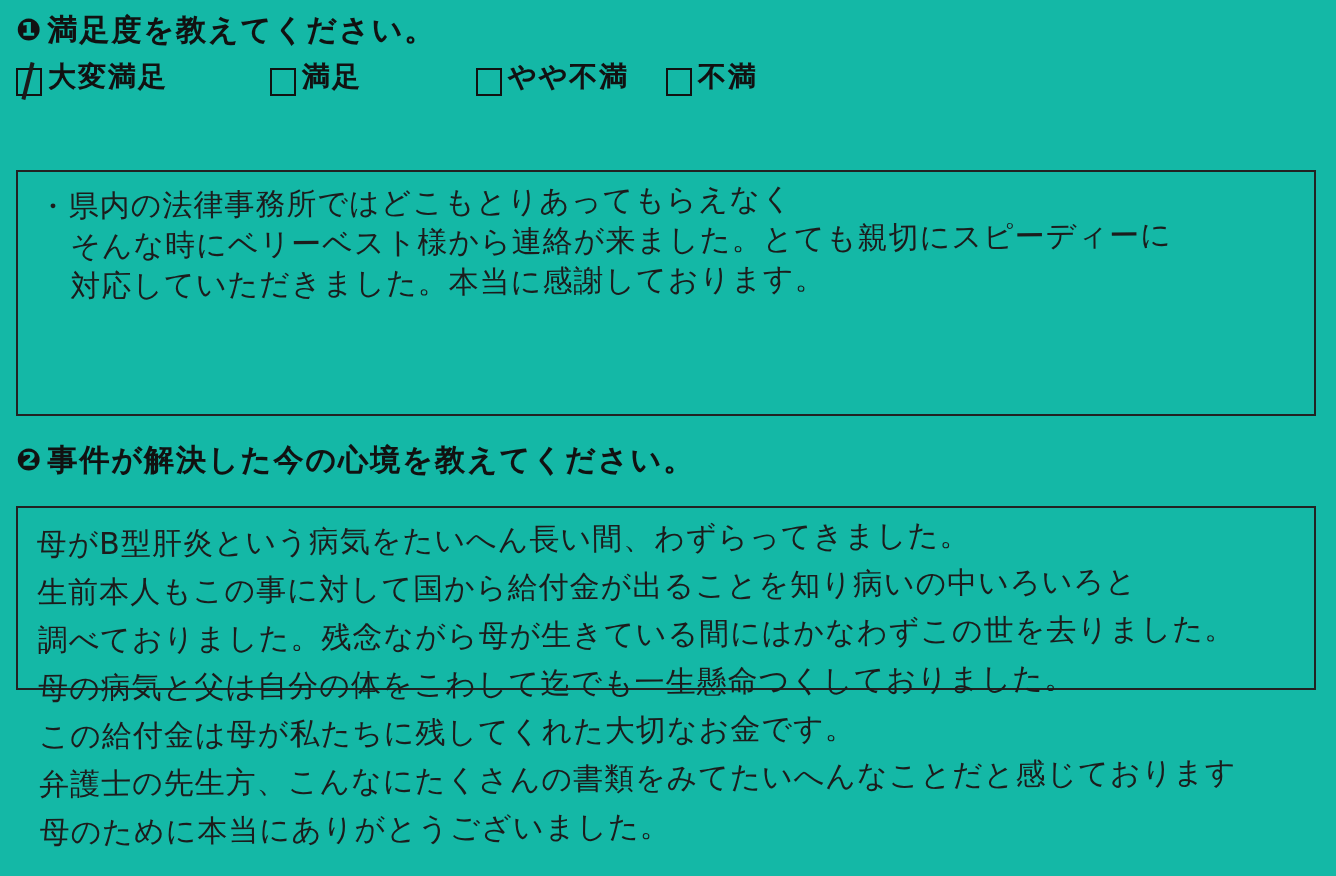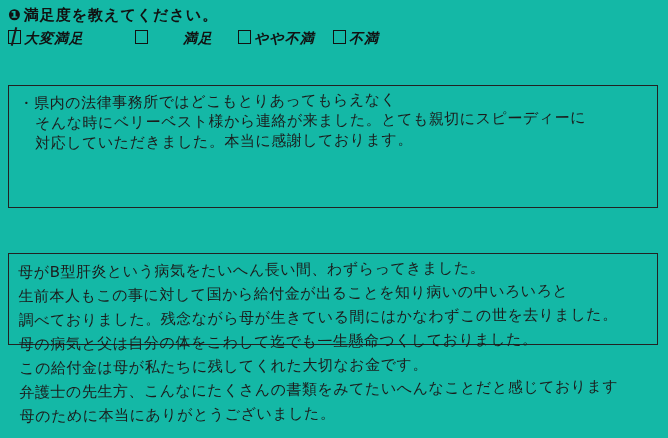--- a/index.html
+++ b/index.html
@@ -16,23 +16,23 @@
     position:absolute;left:8px;
     font-size:15px;font-weight:bold;color:#111;
     letter-spacing:1px;
     white-space:nowrap;
   }
   .q-num{font-size:15px;margin-right:2px;}
   .options-row{
     position:absolute;left:8px;top:30px;width:652px;
     display:flex;align-items:center;
   }
-  .option{display:flex;align-items:flex-start;font-style:italic;}
+  .option{display:flex;align-items:flex-end;}
   .option:nth-child(1){width:127px;}
-  .option:nth-child(2){width:103px;gap:32px;}
+  .option:nth-child(2){width:103px;}
   .option:nth-child(3){width:95px;}
   .option:nth-child(4){width:127px;}
   .checkbox{
     position:relative;
     width:11px;height:12px;
     border:1.6px solid #111;
     margin-right:3px;
     flex:0 0 auto;
   }
   .check-slash{
@@ -108,20 +108,23 @@
 
 
   <div class="answer-box box1">
     <div class="handwriting">
       <div class="hw-line">・県内の法律事務所ではどこもとりあってもらえなく</div>
       <div class="hw-line">そんな時にベリーベスト様から連絡が来ました。とても親切にスピーディーに</div>
       <div class="hw-line">対応していただきました。本当に感謝しております。</div>
     </div>
   </div>
 
+  <div class="q-heading" style="top:221px;">
+    <span class="q-num">❷</span><span>事件が解決した今の心境を教えてください。</span>
+  </div>
 
   <div class="answer-box box2">
     <div class="handwriting">
       <div class="hw-line">母がB型肝炎という病気をたいへん長い間、わずらってきました。</div>
       <div class="hw-line">生前本人もこの事に対して国から給付金が出ることを知り病いの中いろいろと</div>
       <div class="hw-line">調べておりました。残念ながら母が生きている間にはかなわずこの世を去りました。</div>
       <div class="hw-line">母の病気と父は自分の体をこわして迄でも一生懸命つくしておりました。</div>
       <div class="hw-line">この給付金は母が私たちに残してくれた大切なお金です。</div>
       <div class="hw-line">弁護士の先生方、こんなにたくさんの書類をみてたいへんなことだと感じております</div>
       <div class="hw-line">母のために本当にありがとうございました。</div>

